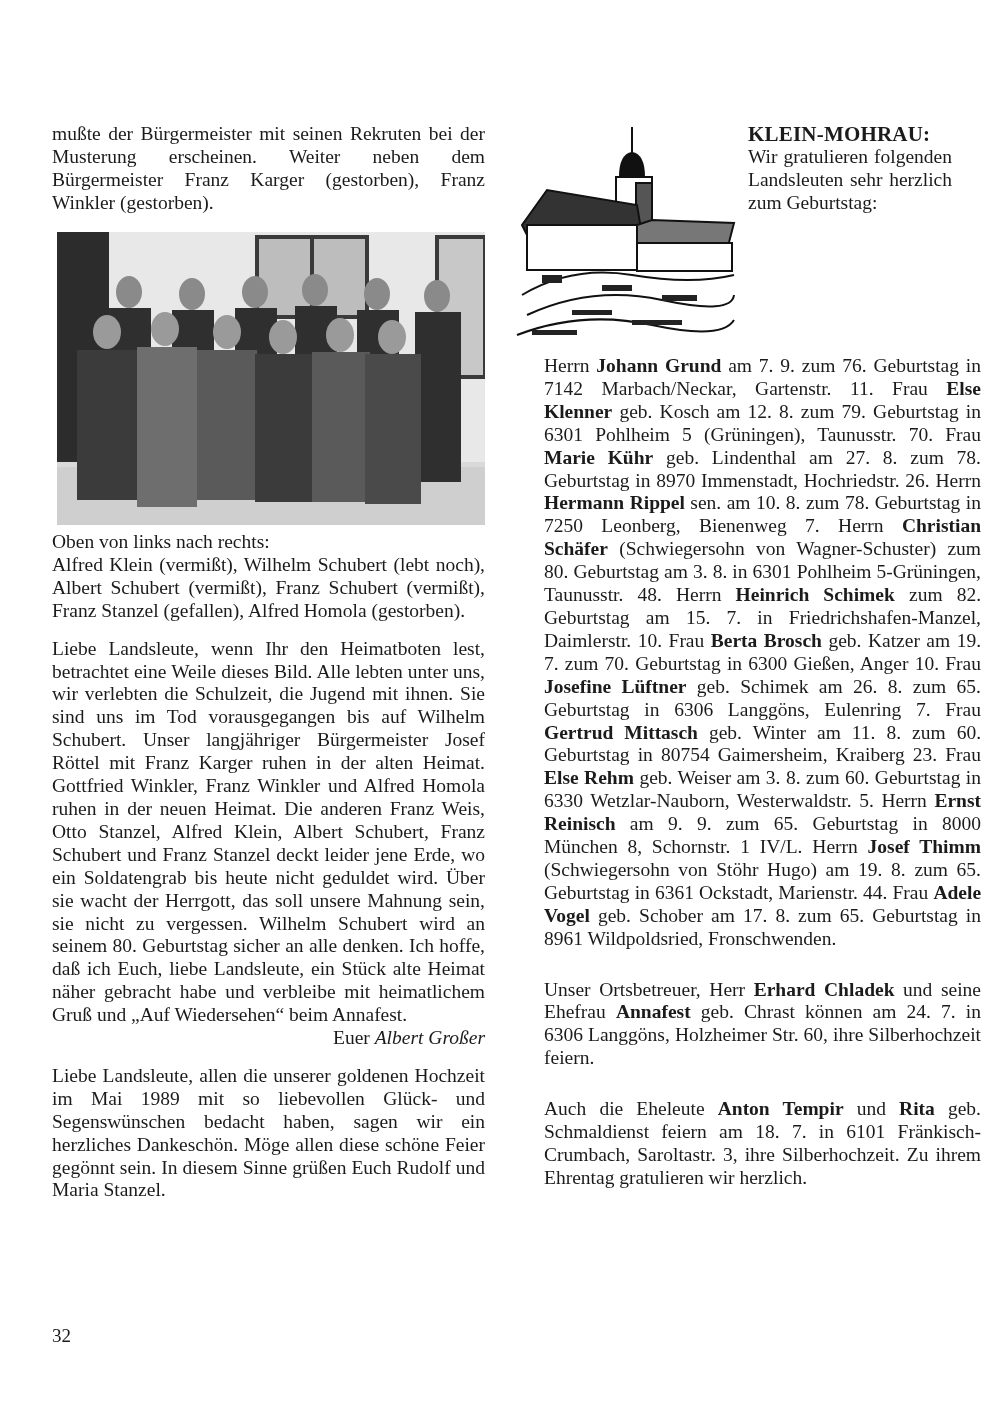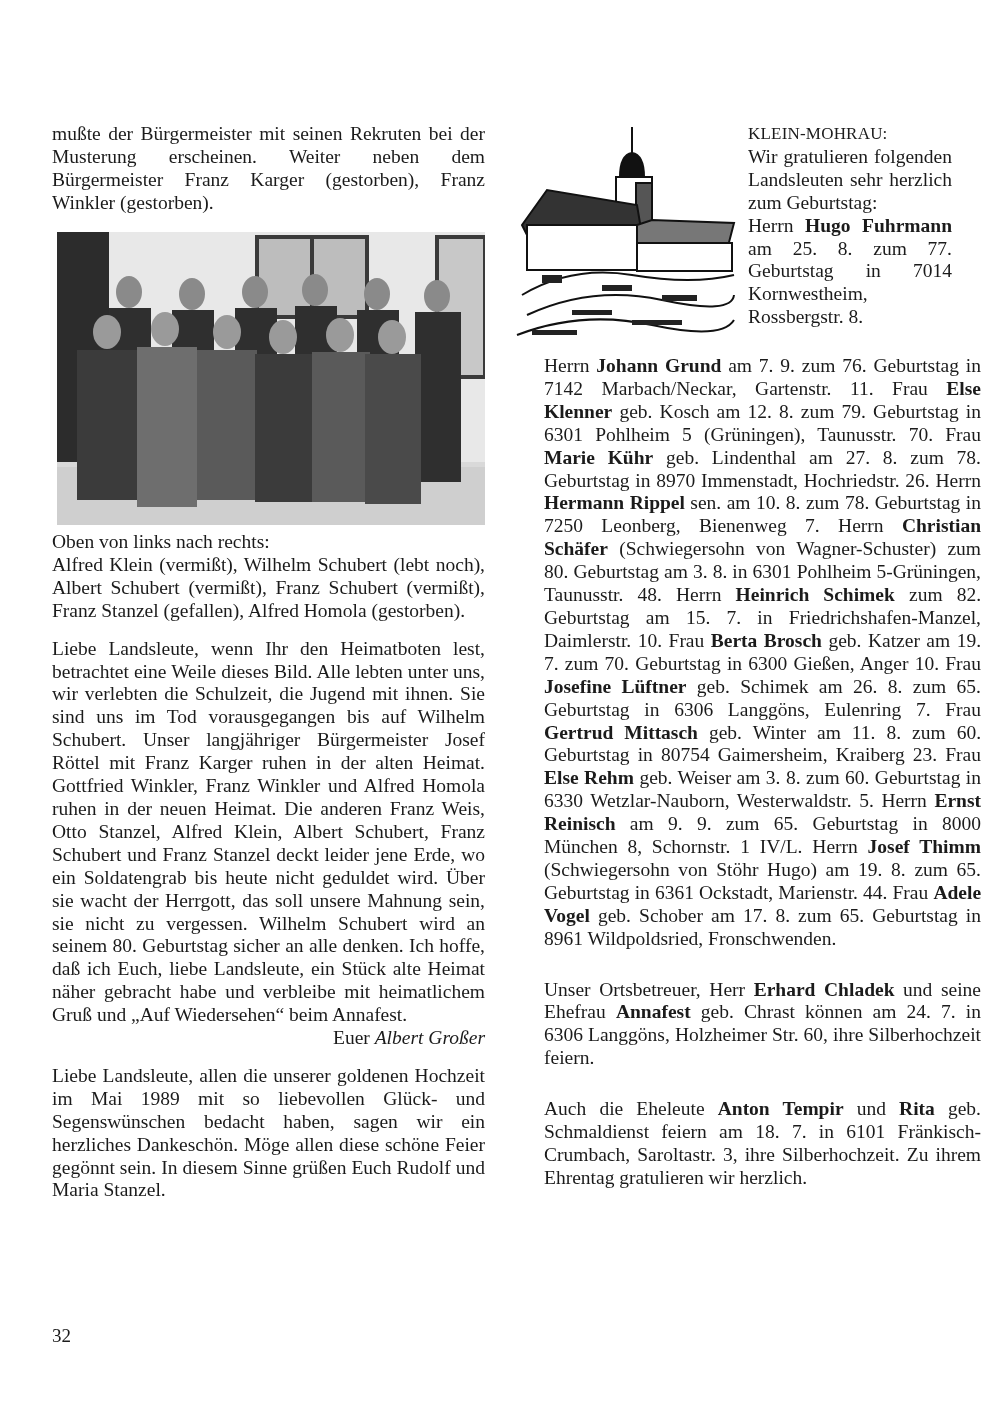--- a/index.html
+++ b/index.html
@@ -10,21 +10,21 @@
   p { margin: 0; text-align: justify; hyphens: manual; }
   .gap { margin-top: 15px; }
   b { font-weight: bold; }
   .sig { text-align: right; }
   .sig i { font-style: italic; }
   .photo { position: absolute; left: 57px; top: 232px; width: 428px; height: 293px; background: #6f6f6f; overflow: hidden; }
   .sketch { position: absolute; left: 512px; top: 125px; width: 228px; height: 225px; }
   .heading-block { position: absolute; left: 748px; top: 123px; width: 204px; font-size: 19.5px; line-height: 22.9px; }
   .right-body { position: absolute; left: 544px; top: 355px; width: 437px; font-size: 19.5px; line-height: 22.9px; }
   .page-number { position: absolute; left: 52px; top: 1325px; font-size: 19px; }
-  .heading { font-weight: normal; font-size: 17px; letter-spacing: 0.2px; }
+  .heading { font-weight: bold; font-size: 21px; letter-spacing: 0.2px; }
 </style>
 </head>
 <body>
 
 <div class="col left">
   <p>mußte der Bürgermeister mit seinen Rekruten bei der Musterung erscheinen. Weiter neben dem Bürgermeister Franz Karger (gestorben), Franz Winkler (gestorben).</p>
 </div>
 
 <div class="photo">
   <svg width="428" height="293" viewBox="0 0 428 293">
@@ -105,25 +105,20 @@
         <rect x="60" y="185" width="40" height="5"></rect>
       <rect x="120" y="195" width="50" height="5"></rect>
         <rect x="20" y="205" width="45" height="5"></rect>
     </g>
   </svg>
 </div>
 
 <div class="heading-block">
   <div class="heading">KLEIN-MOHRAU:</div>
   <p>Wir gratulieren fol­genden Landsleuten sehr herzlich zum Ge­burtstag:</p>
-  <p>
-    <span>Herrn</span>
-    <b>Hugo Fuhr­mann</b>
-    <span>am 25. 8. zum 77. Geburtstag in 7014 Kornwestheim, Rossbergstr. 8.</span>
-  </p>
 </div>
 
 <div class="right-body">
   <p>
     <span>Herrn</span>
     <b>Johann Grund</b>
     <span>am 7. 9. zum 76. Geburtstag in 7142 Marbach/Neckar, Gartenstr. 11.</span>
     <span>Frau</span>
     <b>Else Klenner</b>
     <span>geb. Kosch am 12. 8. zum 79. Geburts­tag in 6301 Pohlheim 5 (Grüningen), Taunusstr. 70.</span>

